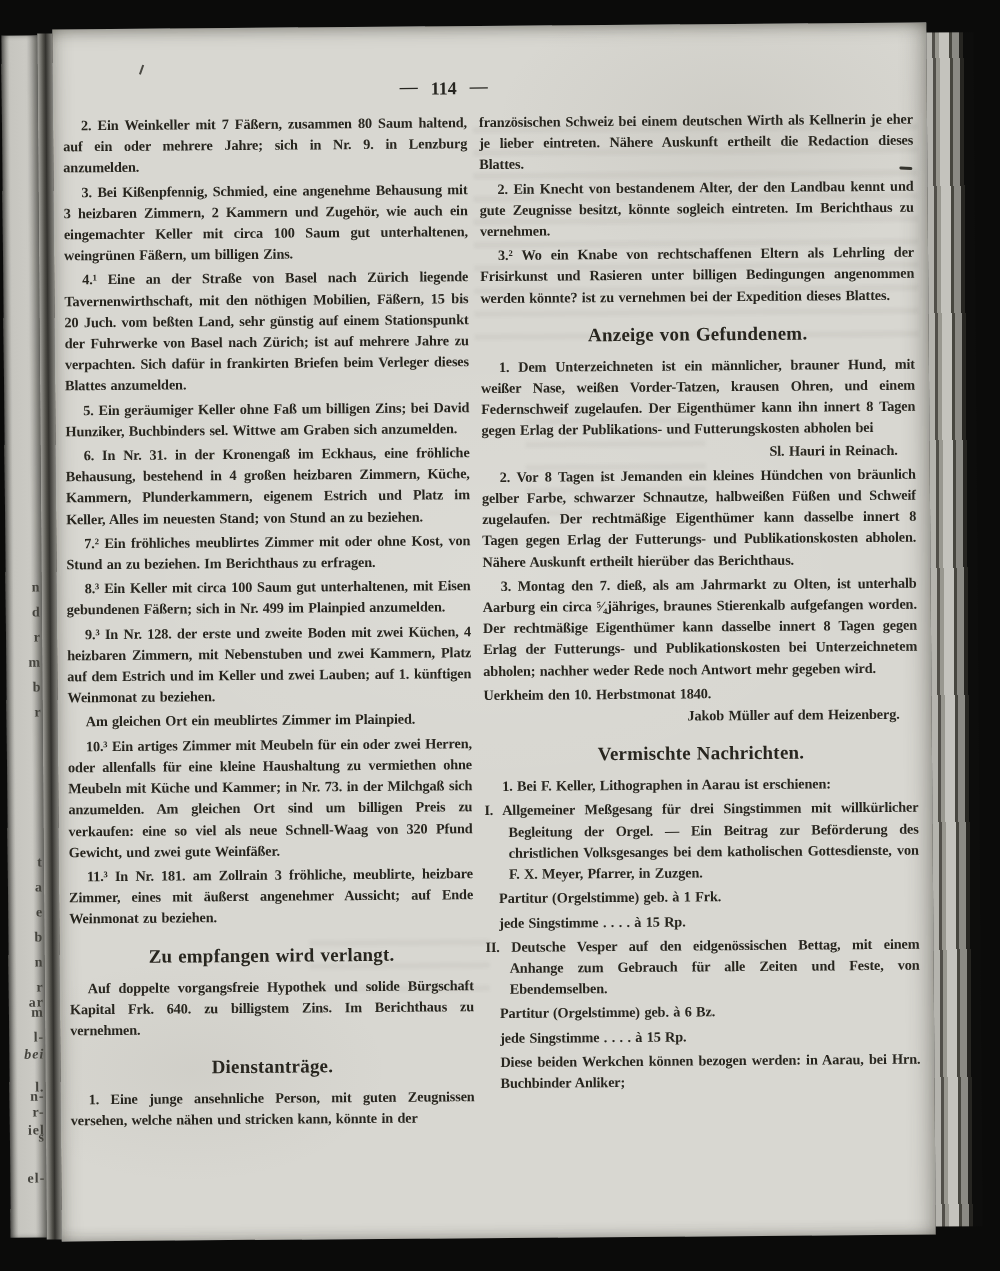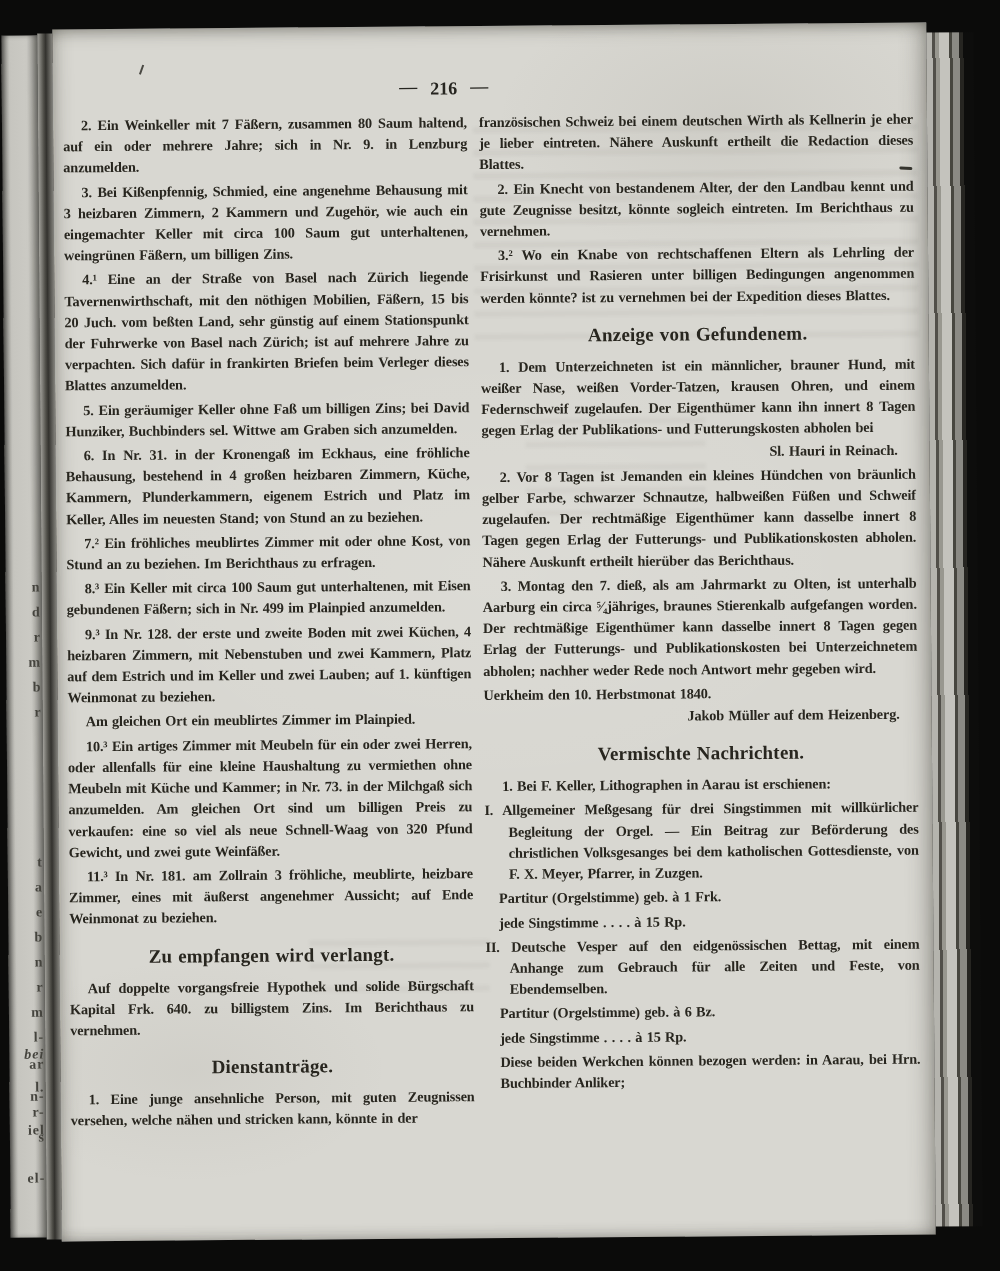--- a/index.html
+++ b/index.html
@@ -80,41 +80,41 @@
       <span class="frag" style="top: 645px;">b</span>
       <span class="frag" style="top: 670px;">r</span>
       <span class="frag" style="top: 820px;">t</span>
       <span class="frag" style="top: 845px;">a</span>
       <span class="frag" style="top: 870px;">e</span>
       <span class="frag" style="top: 895px;">b</span>
       <span class="frag" style="top: 920px;">n</span>
       <span class="frag" style="top: 945px;">r</span>
       <span class="frag" style="top: 970px;">m</span>
       <span class="frag" style="top: 995px;">l-</span>
-      <span class="frag" style="top: 1022px;">ar</span>
+      <span class="frag" style="top: 960px;">ar</span>
       <span class="frag" style="top: 1045px;">l.</span>
       <span class="frag" style="top: 1070px;">r-</span>
       <span class="frag" style="top: 1095px;">s</span>
       <span class="frag" style="top: 1012px; font-style: italic;">bei</span>
       <span class="frag" style="top: 1054px;">n-</span>
       <span class="frag" style="top: 1136px;">el-</span>
       <span class="frag" style="top: 1088px;">iel</span>
     </div>
 
   <div class="gutter"></div>
 
   <div class="leaf">
     <div class="bleed b1"></div>
     <div class="bleed b2"></div>
     <div class="bleed b3"></div>
     <div class="artifact-dash"></div>
     <div class="artifact-tick"></div>
 
     <div class="page-num">
-      <span class="dash">—</span><span>216</span><span class="dash">—</span>
+      <span class="dash">—</span><span>114</span><span class="dash">—</span>
     </div>
 
     <div class="col col-left">
         <p class="blk item">2. Ein Weinkeller mit 7 Fäßern, zusammen 80 Saum haltend, auf ein oder mehrere Jahre; sich in Nr. 9. in Lenzburg anzumelden.</p>
         <p class="blk item">3. Bei Kißenpfennig, Schmied, eine angenehme Behausung mit 3 heizbaren Zimmern, 2 Kammern und Zugehör, wie auch ein eingemachter Keller mit circa 100 Saum gut unterhaltenen, weingrünen Fäßern, um billigen Zins.</p>
         <p class="blk item">4.¹ Eine an der Straße von Basel nach Zürich liegende Tavernenwirthschaft, mit den nöthigen Mobilien, Fäßern, 15 bis 20 Juch. vom beßten Land, sehr günstig auf einem Stationspunkt der Fuhrwerke von Basel nach Zürich; ist auf mehrere Jahre zu verpachten. Sich dafür in frankirten Briefen beim Verleger dieses Blattes anzumelden.</p>
         <p class="blk item">5. Ein geräumiger Keller ohne Faß um billigen Zins; bei David Hunziker, Buchbinders sel. Wittwe am Graben sich anzumelden.</p>
         <p class="blk item">6. In Nr. 31. in der Kronengaß im Eckhaus, eine fröhliche Behausung, bestehend in 4 großen heizbaren Zimmern, Küche, Kammern, Plunderkammern, eigenem Estrich und Platz im Keller, Alles im neuesten Stand; von Stund an zu beziehen.</p>
         <p class="blk item">7.² Ein fröhliches meublirtes Zimmer mit oder ohne Kost, von Stund an zu beziehen. Im Berichthaus zu erfragen.</p>
         <p class="blk item">8.³ Ein Keller mit circa 100 Saum gut unterhaltenen, mit Eisen gebundenen Fäßern; sich in Nr. 499 im Plainpied anzumelden.</p>

